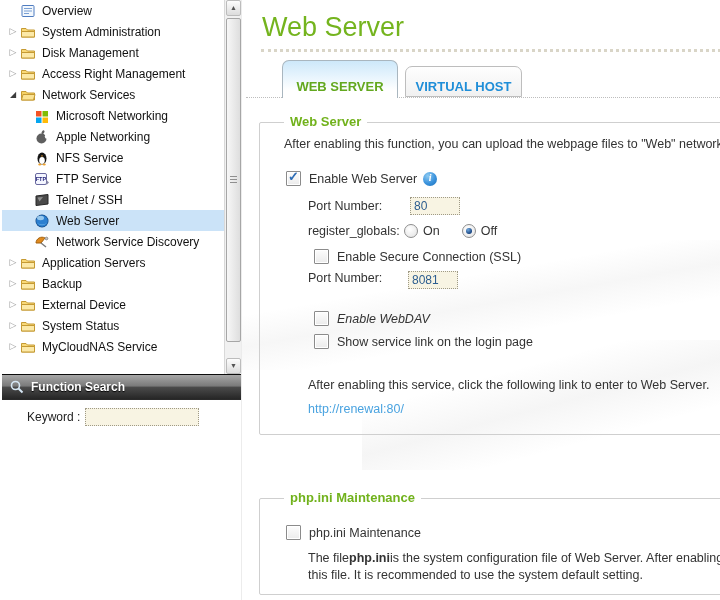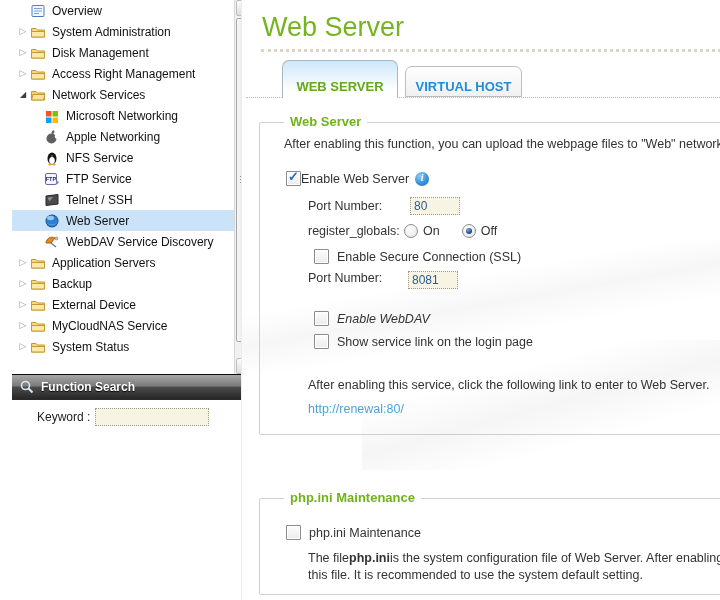--- a/index.html
+++ b/index.html
@@ -1,20 +1,20 @@
 <!DOCTYPE html>
 <html><head>
 <meta charset="utf-8">
 <style>
   html,body { margin:0; padding:0; }
   body { font-family:"Liberation Sans", sans-serif; background:#fff; }
   #screen { position:relative; width:720px; height:600px; overflow:hidden; background:#fff; }
 
   
-  #sidebar { position:absolute; left:12px; top:0; width:240px; height:600px; background:#fff; border-right:1px solid #919191; box-sizing:border-box; }
+  #sidebar { position:absolute; left:2px; top:0; width:240px; height:600px; background:#fff; border-right:1px solid #919191; box-sizing:border-box; }
   #tree { position:absolute; left:0; top:0; width:239px; height:374px; overflow:hidden; background:#fff; }
   .trow { position:relative; height:21px; width:222px; display:flex; align-items:center; padding-left:4px; box-sizing:border-box; font-size:12px; color:#111; cursor:default; }
   .trow.sel { background:#cbe3f8; }
   .trow .lbl { white-space:nowrap; }
   .exp { width:14px; min-width:14px; text-align:center; font-size:9px; color:#9a9a9a; line-height:21px; }
   .exp.c::before { content:"▷"; }
   .exp.e::before { content:"◢"; color:#3c3c3c; font-size:8px; }
   .ico { width:16px; height:16px; min-width:16px; margin-right:6px; display:inline-block; position:relative; }
   .ico svg { display:block; }
   .child { padding-left:32px; }
@@ -211,21 +211,21 @@
       </div>
 
       <div class="trow child">
         <span class="ico">
           <svg width="16" height="16">
               <path d="M2 9 A6 6 0 0 1 11 4 L7 9 Z" fill="#e08a1e" stroke="#a3600c"></path>
               <line x1="7" y1="9" x2="12" y2="13" stroke="#7a7a7a" stroke-width="1.5"></line>
               <circle cx="12.5" cy="4.5" r="1.3" fill="#c8c8c8" stroke="#8a8a8a"></circle>
             </svg>
         </span>
-        <span class="lbl">WebDAV Service Discovery</span>
+        <span class="lbl">Network Service Discovery</span>
       </div>
 
       <div class="trow">
         <span class="exp c"></span>
         <span class="ico">
           <svg width="16" height="16">
               <path d="M1.5 4.5 L6 4.5 L7.5 6 L14.5 6 L14.5 13 L1.5 13 Z" fill="#f9d978" stroke="#c59a33"></path>
               <path d="M1.5 7.5 L14.5 7.5 L14.5 13 L1.5 13 Z" fill="#fce9a8" stroke="#c59a33"></path>
             </svg>
         </span>
@@ -255,32 +255,32 @@
       </div>
 
       <div class="trow">
         <span class="exp c"></span>
         <span class="ico">
           <svg width="16" height="16">
               <path d="M1.5 4.5 L6 4.5 L7.5 6 L14.5 6 L14.5 13 L1.5 13 Z" fill="#f9d978" stroke="#c59a33"></path>
               <path d="M1.5 7.5 L14.5 7.5 L14.5 13 L1.5 13 Z" fill="#fce9a8" stroke="#c59a33"></path>
             </svg>
         </span>
+        <span class="lbl">System Status</span>
+      </div>
+
+      <div class="trow">
+        <span class="exp c"></span>
+        <span class="ico">
+          <svg width="16" height="16">
+              <path d="M1.5 4.5 L6 4.5 L7.5 6 L14.5 6 L14.5 13 L1.5 13 Z" fill="#f9d978" stroke="#c59a33"></path>
+              <path d="M1.5 7.5 L14.5 7.5 L14.5 13 L1.5 13 Z" fill="#fce9a8" stroke="#c59a33"></path>
+            </svg>
+        </span>
         <span class="lbl">MyCloudNAS Service</span>
-      </div>
-
-      <div class="trow">
-        <span class="exp c"></span>
-        <span class="ico">
-          <svg width="16" height="16">
-              <path d="M1.5 4.5 L6 4.5 L7.5 6 L14.5 6 L14.5 13 L1.5 13 Z" fill="#f9d978" stroke="#c59a33"></path>
-              <path d="M1.5 7.5 L14.5 7.5 L14.5 13 L1.5 13 Z" fill="#fce9a8" stroke="#c59a33"></path>
-            </svg>
-        </span>
-        <span class="lbl">System Status</span>
       </div>
 
       <div id="vscroll">
         <div class="sbtn" id="sbtn-up">▲</div>
         <div id="sthumb">
             <div class="grip"></div>
           </div>
         <div class="sbtn" id="sbtn-dn">▼</div>
       </div>
     </div>
@@ -312,21 +312,21 @@
     <div id="tab-inactive" class="tab">VIRTUAL HOST</div>
     <div class="dots-fine"></div>
 
     <div class="gbox" id="gbox-web">
       <div class="legend">Web Server</div>
 
       <div class="frow" style="left:24px; top:14px;">After enabling this function, you can upload the webpage files to "Web" network share</div>
 
       <div class="frow" style="left:26px; top:48px;">
         <span class="cb checked"></span>
-        <span style="">Enable Web Server</span>
+        <span style="margin-left:8px;">Enable Web Server</span>
         <span class="info" style="margin-left:6px;"></span>
       </div>
 
       <div class="frow" style="left:48px; top:74px;">
         <span style="width:102px;">Port Number:</span>
         <input class="tinput" style="width: 42px;" type="text" value="80">
       </div>
 
       <div class="frow" style="left:48px; top:101px;">
         <span style="width:96px;">register_globals:</span>

